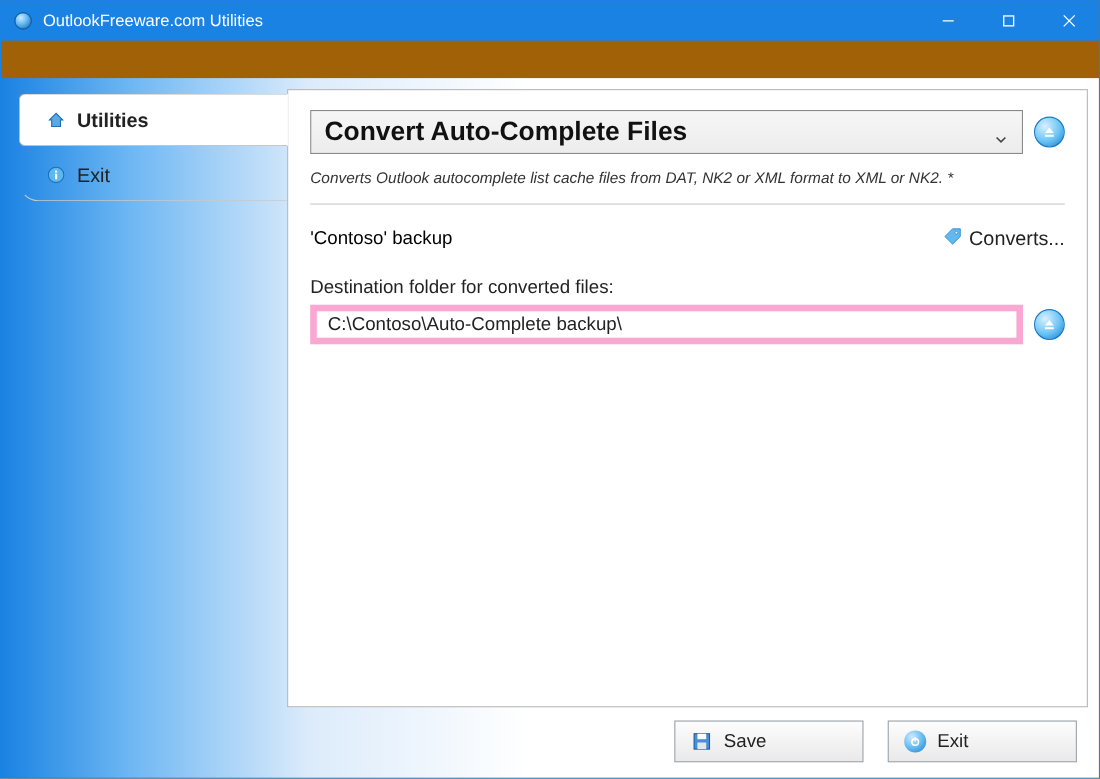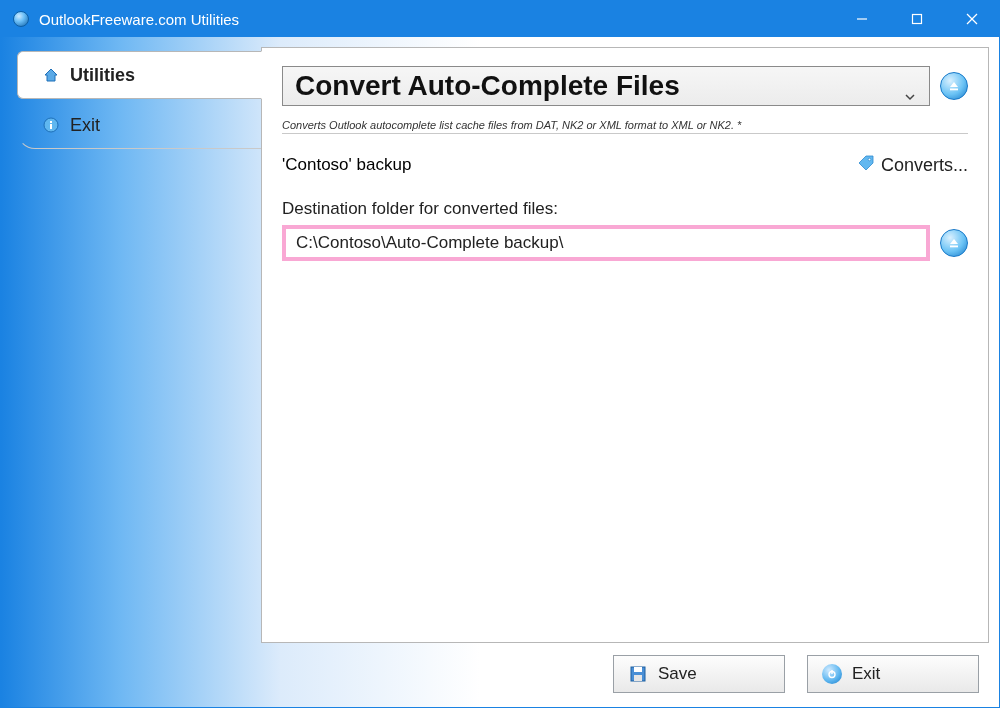--- a/index.html
+++ b/index.html
@@ -10,20 +10,21 @@
     height: 708px;
     overflow: hidden;
   }
   .window {
     width: 1000px;
     height: 708px;
     background: #a16207;
     border: 1px solid #1a82e2;
     display: flex;
     flex-direction: column;
+    gap: 34px;
   }
   .titlebar {
     height: 36px;
     background: #1a82e2;
     display: flex;
     align-items: center;
     color: #fff;
     font-size: 15px;
   }
   .titlebar .app-icon {
@@ -114,41 +115,41 @@
     gap: 10px;
   }
   .panel-dropdown {
     flex: 1;
     height: 40px;
     border: 1px solid #8a8a8a;
     background: linear-gradient(#f6f6f6,#ececec);
     display: flex;
     align-items: center;
     padding: 0 12px;
-    font-size: 28px;
+    font-size: 24px;
     font-weight: 700;
     color: #111;
     justify-content: space-between;
   }
   .chev { width:14px; height:14px; }
   .eject-btn {
     width: 28px; height: 28px;
     border-radius: 50%;
     background: radial-gradient(circle at 35% 30%, #d9f0ff 0%, #6bc3f5 55%, #1678c8 100%);
     border: 1px solid #1678c8;
     display:flex; align-items:center; justify-content:center;
   }
   .eject-btn svg { fill:#fff; }
   .desc {
     margin-top: 12px;
-    font-size: 11px;
+    font-size: 14px;
     font-style: italic;
     color: #333;
     line-height: 1.35;
-    padding-bottom: 0;
+    padding-bottom: 14px;
     border-bottom: 1px solid #c9c9c9;
   }
   .profile-row {
     display: flex;
     align-items: center;
     justify-content: space-between;
     margin-top: 20px;
     font-size: 17px;
   }
   .configure {
@@ -166,21 +167,21 @@
   }
   .dest-row {
     display: flex;
     align-items: center;
     gap: 10px;
     margin-top: 6px;
   }
   .dest-input {
     flex: 1;
     height: 36px;
-    border: 4px solid #f9a8d4;
+    border: 6px solid #f9a8d4;
     padding: 0 10px;
     font-size: 17px;
     font-family: inherit;
     color: #222;
     background:#fff;
   }
   .button-bar {
     display: flex;
     justify-content: flex-end;
     gap: 22px;

